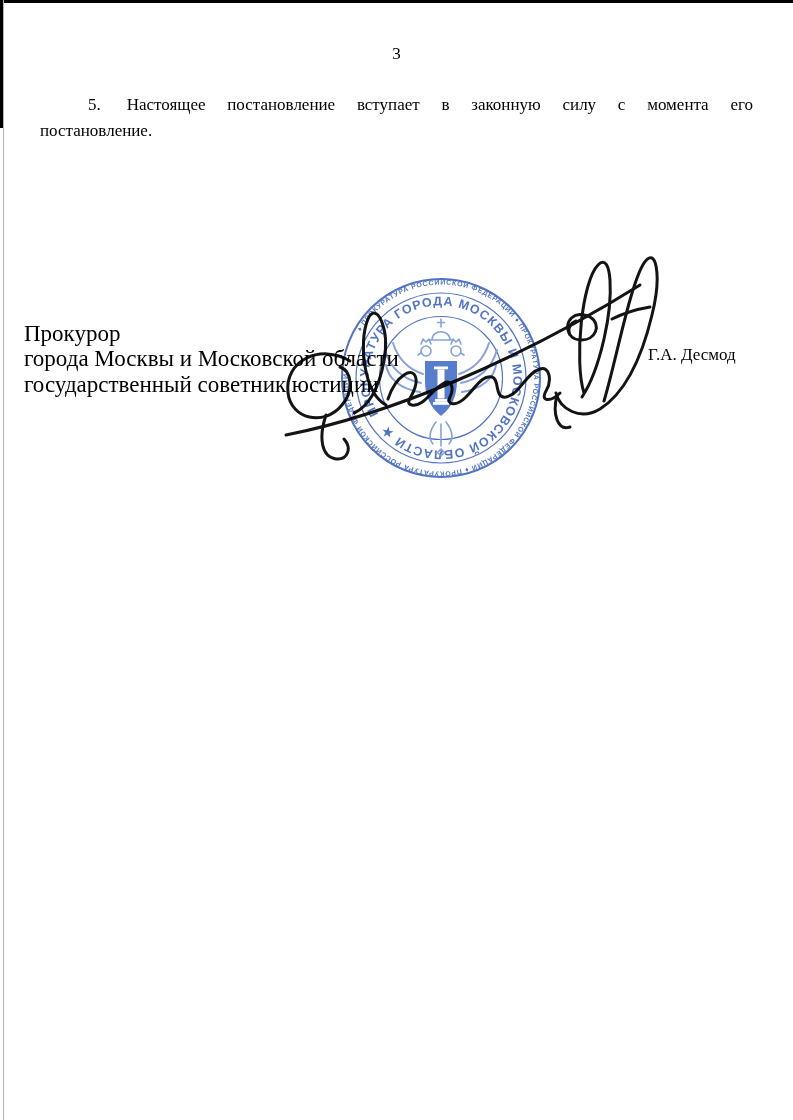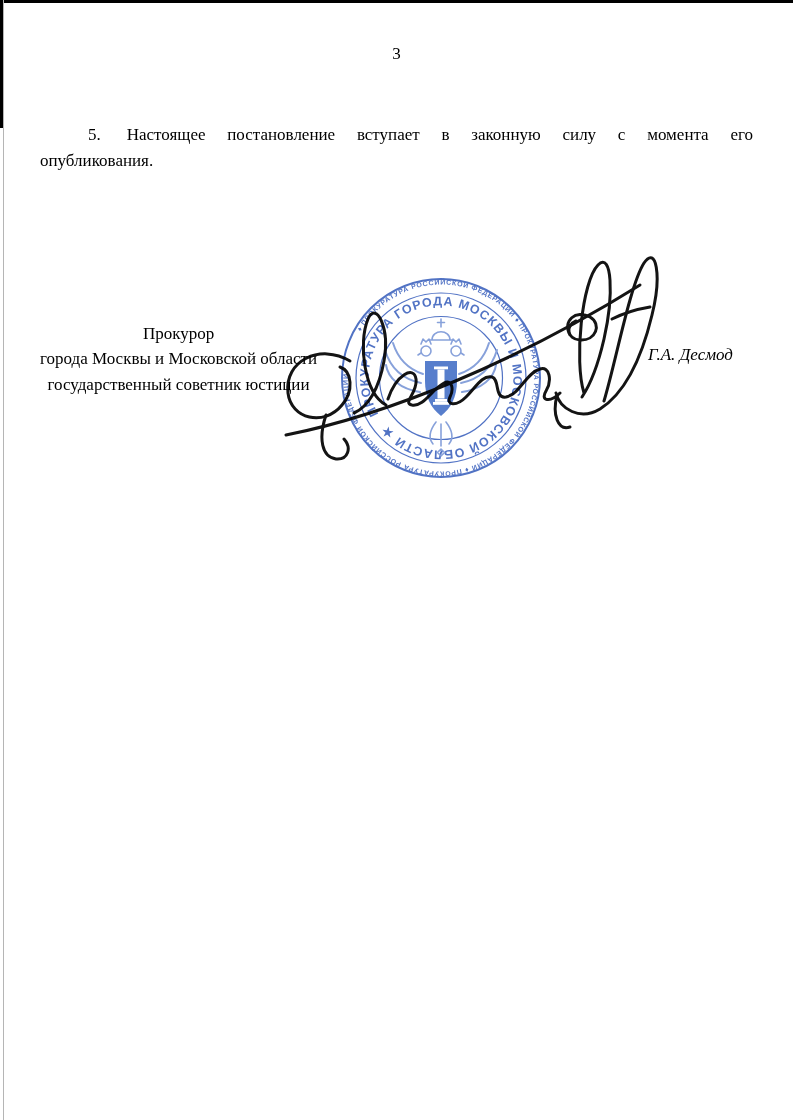--- a/index.html
+++ b/index.html
@@ -11,26 +11,26 @@
   }
   html,body{margin:0;padding:0;background:#ffffff;}
   .page{
     position:relative;width:793px;height:1120px;background:#ffffff;
     font-family:"Liberation Serif", serif;color:#000;overflow:hidden;
   }
   .edge-top{position:absolute;left:0;top:0;width:793px;height:3px;background:#000;}
   .edge-left-black{position:absolute;left:0;top:0;width:3px;height:128px;background:#000;}
   .edge-left-gray{position:absolute;left:3px;top:0;width:1px;height:1120px;background:var(--edge-gray);}
   .page-number{position:absolute;top:44px;left:0;width:100%;text-align:center;font-size:17px;}
-  .clause{position:absolute;left:40px;top:92px;width:713px;font-size:17px;line-height:26px;margin-top:30px;}
+  .clause{position:absolute;left:40px;top:92px;width:713px;font-size:17px;line-height:26px;}
   .clause-line1{text-align:justify;text-align-last:justify;text-indent:48px;}
   .clause-gap{display:inline-block;width:26px;}
   .clause-line2{text-align:left;}
-  .title-block{position:absolute;left:40px;top:321px;font-size:17px;line-height:25.4px;text-align:center;}
-  .signer-name{position:absolute;left:648px;top:345px;font-size:17px;font-style:italic;}
+  .title-block{position:absolute;left:24px;top:321px;font-size:23px;line-height:25.4px;}
+  .signer-name{position:absolute;left:648px;top:345px;font-size:17px;}
   .stamp{position:absolute;left:340px;top:277px;width:202px;height:202px;mix-blend-mode:multiply;opacity:.93;}
   .autograph{position:absolute;left:268px;top:243px;width:440px;height:240px;mix-blend-mode:multiply;}
   .ring-circle{fill:none;stroke:var(--stamp-blue);}
   .outer-ring-text{font-family:"Liberation Sans", sans-serif;font-size:7px;font-weight:bold;letter-spacing:.7px;fill:var(--stamp-blue);}
   .inner-ring-text{font-family:"Liberation Sans", sans-serif;font-size:12.5px;font-weight:bold;letter-spacing:1px;fill:var(--stamp-blue);}
   .emblem-line{fill:none;stroke:var(--stamp-blue-light);stroke-width:1.6;stroke-linecap:round;stroke-linejoin:round;}
   .emblem-wing{stroke-width:2;}
   .shield{fill:var(--shield-blue);stroke:none;}
   .column-part{fill:#ffffff;stroke:none;}
   .sig-stroke{fill:none;stroke:var(--ink);stroke-width:3;stroke-linecap:round;stroke-linejoin:round;}
@@ -41,21 +41,21 @@
 <div class="page">
 
   <div class="edge-top"></div>
   <div class="edge-left-black"></div>
   <div class="edge-left-gray"></div>
 
   <div class="page-number">3</div>
 
   <div class="clause">
     <div class="clause-line1"><span>5.</span><span class="clause-gap"></span><span>Настоящее постановление вступает в законную силу с момента его</span></div>
-    <div class="clause-line2">опубликования.</div>
+    <div class="clause-line2">постановление.</div>
   </div>
 
   <div class="title-block">
     <div>Прокурор</div>
     <div>города Москвы и Московской области</div>
     <div>государственный советник юстиции</div>
   </div>
 
   <div class="signer-name">Г.А. Десмод</div>
 

